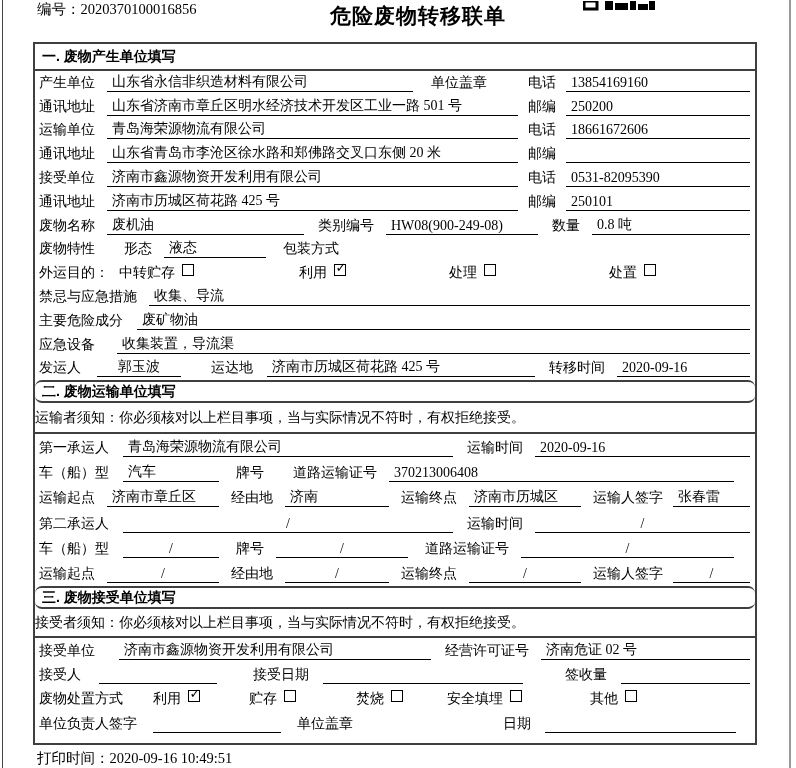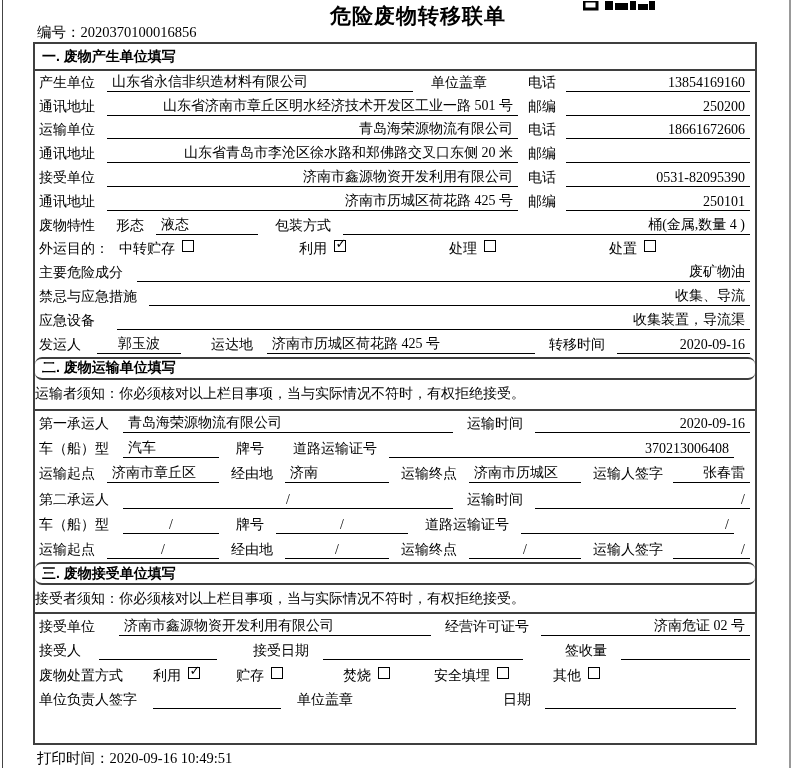--- a/index.html
+++ b/index.html
@@ -8,21 +8,21 @@
     width:796px; height:768px; position:relative; overflow:hidden;
     background:#ffffff; color:#000;
     font-family:"Liberation Serif","DejaVu Serif",serif;
     font-size:14px;
   }
   .page-edge { position:absolute; top:0; bottom:0; }
   .edge-l { left:2px; width:1px; background:#444; }
   .edge-r { left:789px; width:2px; background:#999; }
 
   
-  .doc-no { position:absolute; left:37px; top:23px; font-size:14.5px; white-space:nowrap; }
+  .doc-no { position:absolute; left:37px; top:0; font-size:14.5px; white-space:nowrap; }
   .doc-title {
     position:absolute; left:330px; top:2px; font-size:21px; font-weight:bold;
     font-family:"Liberation Sans","DejaVu Sans",sans-serif; letter-spacing:1px; white-space:nowrap;
   }
   .qr-frag { position:absolute; left:583px; top:0; }
 
   
   .form-table {
     position:absolute; left:33px; top:42px; width:724px; height:703px;
     border:2px solid #3f3f3f; background:#fff; overflow:hidden;
@@ -43,21 +43,21 @@
   .n2 { height:31px; } .n3 { height:29px; }
 
   .row { display:flex; align-items:flex-end; padding:8px 5px 3px 4px; }
   .h1 { height:23.8px; }   
   .h2 { height:25.3px; }   
   .h3 { height:24.4px; }   
 
   .lb { white-space:nowrap; }
   .u  { border-bottom:1px solid #000; white-space:nowrap; padding:0 5px; overflow:hidden; }
   .uc { text-align:center; }
-  .grow { flex:1;text-align:right; }
+  .grow { flex:1; }
   .rcol { width:222px; display:flex; align-items:flex-end; flex:none; }
 
   .cb {
     display:inline-block; width:12px; height:12px; border:1.5px solid #000;
     margin-left:7px; position:relative; vertical-align:-1px; flex:none;
   }
   .cb .mark {
     position:absolute; left:0; top:-4px; width:12px; text-align:center;
     font-size:13px; font-weight:bold; line-height:14px;
     font-family:"DejaVu Sans",sans-serif;
@@ -138,27 +138,34 @@
 
   <div class="row h1">
     <span class="lb" style="margin-right:12px">通讯地址</span>
     <span class="u grow" style="margin-right:10px">济南市历城区荷花路 425 号</span>
     <span class="rcol">
         <span class="lb" style="margin-right:10px">邮编</span>
         <span class="u grow">250101</span>
       </span>
   </div>
 
-
-  <div class="row h1">
-    <span class="lb" style="margin-right:4px">废物特性</span>
+  <div class="row h1">
+    <span class="lb" style="margin-right:12px">废物名称</span>
+    <span class="u" style="width:197px">废机油</span>
+    <span class="lb" style="margin-left:14px;margin-right:12px">类别编号</span>
+    <span class="u" style="width:152px">HW08(900-249-08)</span>
+    <span class="lb" style="margin-left:14px;margin-right:12px">数量</span>
+    <span class="u grow">0.8 吨</span>
+  </div>
+
+  <div class="row h1">
+    <span class="lb" style="margin-right:12px">废物特性</span>
     <span class="lb" style="margin-left:17px;margin-right:12px">形态</span>
     <span class="u" style="width:102px">液态</span>
     <span class="lb" style="margin-left:17px;margin-right:12px">包装方式</span>
-    <span class="u grow">桶(金属,数量 4 )</span>
   </div>
 
   <div class="row h1">
     <span class="lb" style="margin-right:10px">外运目的：</span>
     <span class="cb-group" style="width:180px">
         <span class="lb">中转贮存</span>
         <span class="cb">
           <span class="mark"></span>
         </span>
       </span>
@@ -176,27 +183,27 @@
       </span>
     <span class="cb-group">
         <span class="lb">处置</span>
         <span class="cb">
           <span class="mark"></span>
         </span>
       </span>
   </div>
 
   <div class="row h1">
+    <span class="lb" style="margin-right:12px">禁忌与应急措施</span>
+    <span class="u grow">收集、导流</span>
+  </div>
+
+  <div class="row h1">
     <span class="lb" style="margin-right:14px">主要危险成分</span>
     <span class="u grow">废矿物油</span>
-  </div>
-
-  <div class="row h1">
-    <span class="lb" style="margin-right:12px">禁忌与应急措施</span>
-    <span class="u grow">收集、导流</span>
   </div>
 
   <div class="row h1">
     <span class="lb" style="margin-right:22px">应急设备</span>
     <span class="u grow">收集装置，导流渠</span>
   </div>
 
   <div class="row h1">
     <span class="lb" style="margin-right:16px">发运人</span>
     <span class="u uc" style="width:84px">郭玉波</span>
@@ -282,39 +289,39 @@
   </div>
 
   <div class="row h3">
     <span class="lb">废物处置方式</span>
     <span class="cb-group" style="margin-left:30px">
         <span class="lb">利用</span>
         <span class="cb">
           <span class="mark">✓</span>
         </span>
       </span>
-    <span class="cb-group" style="margin-left:36px">
+    <span class="cb-group" style="margin-left:49px">
         <span class="lb">贮存</span>
         <span class="cb">
           <span class="mark"></span>
         </span>
       </span>
     <span class="cb-group" style="margin-left:60px">
         <span class="lb">焚烧</span>
         <span class="cb">
           <span class="mark"></span>
         </span>
       </span>
     <span class="cb-group" style="margin-left:44px">
         <span class="lb">安全填埋</span>
         <span class="cb">
           <span class="mark"></span>
         </span>
       </span>
-    <span class="cb-group" style="margin-left:44px">
+    <span class="cb-group" style="margin-left:68px">
         <span class="lb">其他</span>
         <span class="cb">
           <span class="mark"></span>
         </span>
       </span>
   </div>
 
   <div class="row h3">
     <span class="lb" style="margin-right:16px">单位负责人签字</span>
     <span class="u" style="width:128px"></span>

